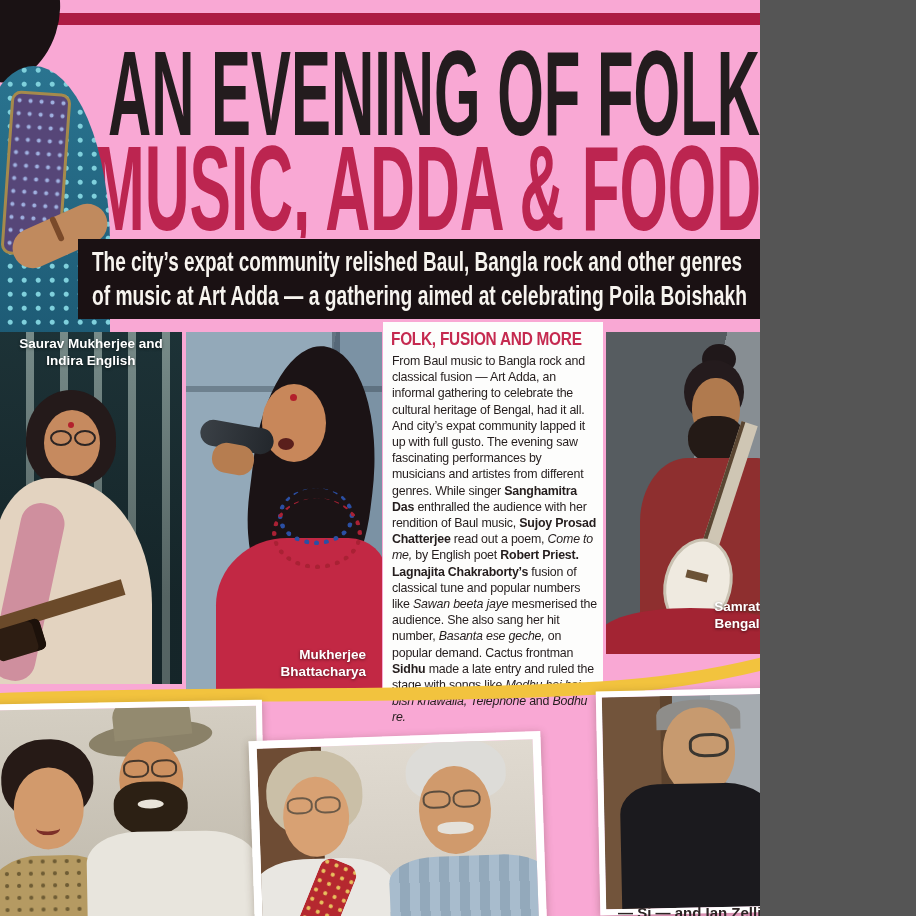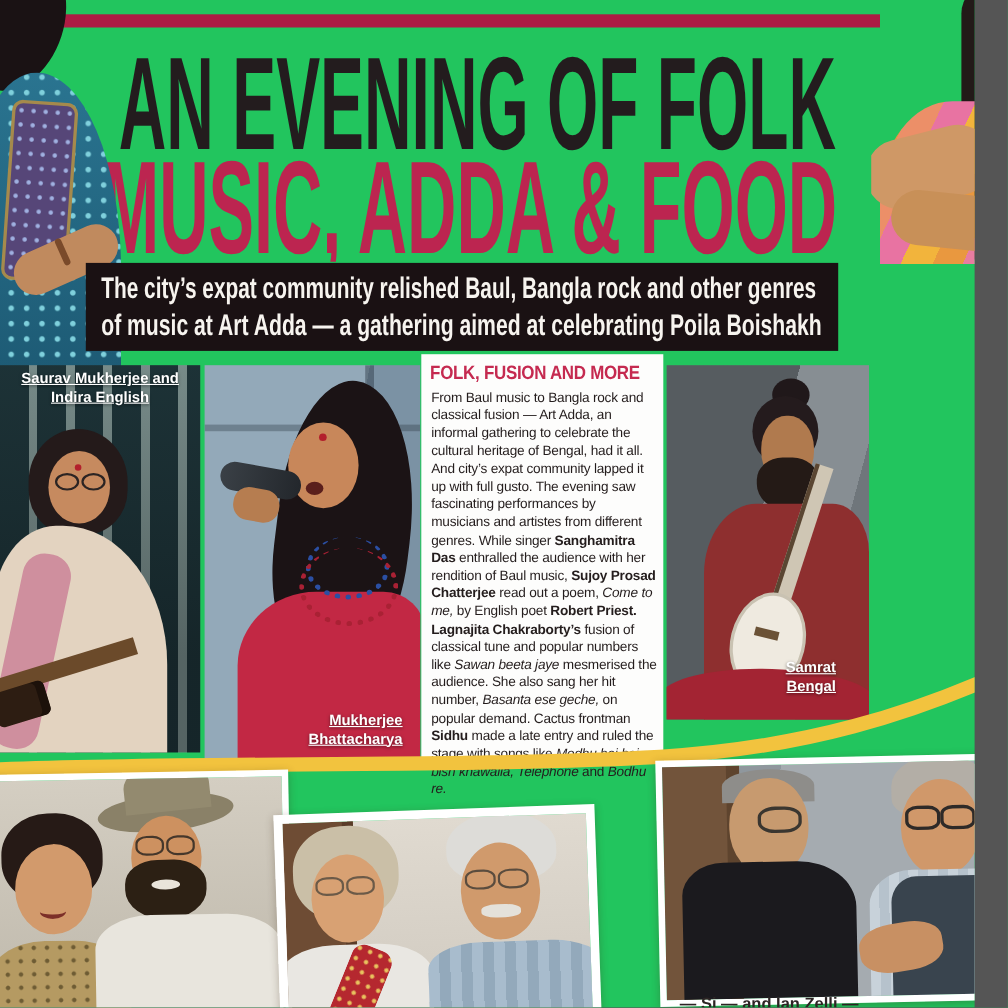--- a/index.html
+++ b/index.html
@@ -1,22 +1,22 @@
 <!DOCTYPE html>
 <html><head>
 <meta charset="utf-8">
 <style>
   html,body{margin:0;padding:0;background:#555;}
-  #page{position:relative;width:886px;height:916px;overflow:hidden;background:#22c55e;
+  #page{position:relative;width:760px;height:916px;overflow:hidden;background:#f9a8d4;
         font-family:"Liberation Sans",sans-serif;}
   .abs{position:absolute;}
   .s{position:absolute;display:block;}
   .ph{position:absolute;overflow:hidden;}
   .cap{position:absolute;color:#fff;font-weight:bold;font-size:13.5px;line-height:16.5px;
-       text-shadow:0 1px 3px rgba(0,0,0,.55);white-space:nowrap;text-decoration:underline;}
+       text-shadow:0 1px 3px rgba(0,0,0,.55);white-space:nowrap;}
   .pq-line{color:#fff;font-weight:bold;font-size:21px;line-height:23px;white-space:nowrap;
            transform:scaleX(.8);transform-origin:left top;letter-spacing:-.5px;}
   .pq-attr{color:#4e1022;font-weight:bold;font-size:15px;line-height:18px;white-space:nowrap;
            transform:scaleX(.85);transform-origin:left top;}
   #article-body{position:absolute;left:9px;top:31px;width:205px;font-size:12.4px;line-height:16.2px;
                 color:#241d1d;letter-spacing:-.2px;}
   #article-body .b{font-weight:bold;} #article-body .i{font-style:italic;}
   .polaroid{position:absolute;background:#cfc9bd;border:6px solid #fff;overflow:hidden;
             box-shadow:0 2px 8px rgba(60,40,20,.3);}
 </style>
@@ -106,21 +106,21 @@
               background:linear-gradient(105deg,#565c60 0 45%,#878e93 45% 75%,#6f767b 75%);">
     <i class="s" style="left:96px;top:12px;width:34px;height:30px;background:#20181a;border-radius:50%;"></i>
     <i class="s" style="left:78px;top:28px;width:60px;height:64px;background:#241b1d;border-radius:50%;"></i>
     <i class="s" style="left:86px;top:46px;width:48px;height:62px;background:#b07a4e;border-radius:48%;"></i>
     <i class="s" style="left:82px;top:84px;width:56px;height:48px;background:#241a16;border-radius:42% 42% 50% 50%;"></i>
     <i class="s" style="left:34px;top:126px;width:150px;height:200px;background:#8e2f2f;border-radius:32% 22% 0 0;"></i>
     <i class="s" style="left:112px;top:88px;width:13px;height:150px;background:#cfc6b4;border-left:4px solid #5a4632;transform:rotate(18deg);"></i>
     <i class="s" style="left:58px;top:206px;width:62px;height:86px;background:#efeae0;border:3px solid #c9c2b2;border-radius:50%;transform:rotate(14deg);"></i>
     <i class="s" style="left:80px;top:240px;width:22px;height:8px;background:#6b5236;transform:rotate(14deg);"></i>
     <i class="s" style="left:-6px;top:276px;width:196px;height:56px;background:#a32433;border-radius:46% 54% 0 0;"></i>
-    <div class="cap" style="right:30px;bottom:22px;text-align:right;">
+    <div class="cap" style="right:30px;bottom:22px;text-align:center;">
       <div>Samrat</div>
       <div>Bengal</div>
     </div>
   </div>
 
 
 
   <svg class="abs" style="left:0;top:0;pointer-events:none;" width="916" height="916" viewBox="0 0 916 916">
     <path d="M -12 700 C 180 692 420 698 600 688 C 730 680 830 650 928 604" fill="none" stroke="#f2c33e" stroke-width="13" stroke-linecap="round"></path>
   </svg>

